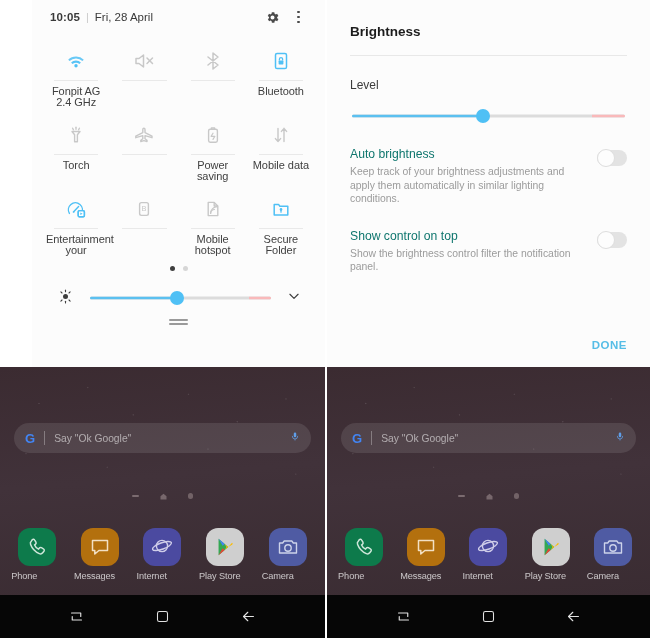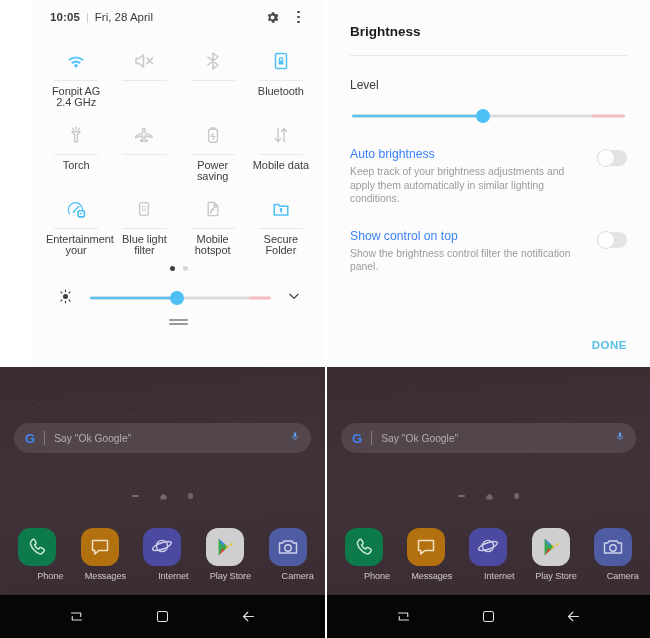--- a/index.html
+++ b/index.html
@@ -55,21 +55,21 @@
   .handle i { display:block; height:1.6px; background:#9a9a9a; border-radius:1px; margin-bottom:2.6px; }
 
   
   .bd { background:#fcfcfc; height:367px; padding:0 23px; position:relative; }
   .bd-title { font-size:13.5px; font-weight:bold; color:#1c1c1c; padding:24px 0 16px; }
   .bd-rule { height:1px; background:#e8e8e8; }
   .bd-level { font-size:12px; color:#3c3c3c; padding:22px 0 0; }
   .bd-slider { margin:16px 2px 0; position:relative; height:16px; }
   .bd-opt { display:flex; align-items:flex-start; padding:22px 0 0; }
   .bd-opt .txt { flex:1; padding-right:14px; }
-  .bd-opt .h { font-size:12.2px; color:#3b82f6; line-height:16px; }
+  .bd-opt .h { font-size:12.2px; color:#0f766e; line-height:16px; }
   .bd-opt .d { font-size:10.4px; color:#9b9b9b; line-height:13.5px; padding-top:3px; }
   .toggle { width:30px; height:16px; border-radius:9px; background:#e3e3e3; position:relative; flex:none; margin-top:4px; }
   .toggle .dot { position:absolute; left:0; top:-1px; width:18px; height:18px; border-radius:50%;
                  background:#fdfdfd; border:1px solid #dedede; }
   .bd-done { position:absolute; right:23px; bottom:16px; font-size:11.5px; font-weight:bold;
              color:#56bde6; letter-spacing:.5px;margin-top:21px; }
 
   
   .home { position:absolute; left:0; right:0; top:367px; bottom:43px;
           background:
@@ -95,21 +95,21 @@
   .sph { flex:1; font-size:10.3px; color:rgba(255,255,255,.55); }
   .mic { width:10px; height:15px; flex:none; }
 
   .pagedots { position:absolute; top:120px; left:0; right:0; display:flex;
               justify-content:center; align-items:center; gap:20px; opacity:.42; }
   .pagedots .dash { width:7px; height:1.6px; background:#cdbcbc; display:block; border-radius:1px; }
   .pagedots .hm { width:9px; height:9px; }
   .pagedots .dt { width:5.5px; height:5.5px; border-radius:50%; background:#b8a7a7; display:block; }
 
   .dock { position:absolute; bottom:14px; left:0; right:0; display:flex; justify-content:space-around; padding:0 6px; }
-  .app { width:52px; text-align:right; }
+  .app { width:52px; text-align:left; }
   .app .sq { width:38px; height:38px; margin:0 auto; border-radius:12px;
              display:flex; align-items:center; justify-content:center; }
   .app .nm { font-size:9.2px; color:rgba(255,255,255,.72); padding-top:5px; letter-spacing:-.1px; }
 
   .navbar { position:absolute; left:0; right:0; bottom:0; height:43px; background:#060606;
             display:flex; align-items:center; justify-content:space-around; padding:0 34px; }
   .nav { width:26px; height:26px; display:flex; align-items:center; justify-content:center; }
 </style>
 </head>
 <body>
@@ -245,21 +245,20 @@
         </div>
 
         <div class="tile row-last">
           <div class="ico">
             <svg width="24" height="24" viewBox="0 0 24 24" fill="none" stroke="#c8c8c8" stroke-width="1.4">
                 <rect x="7.6" y="5.6" width="8.8" height="12.8" rx="1.8"></rect>
                 <text x="12" y="14.1" font-family="Liberation Sans, sans-serif" font-size="7.4" fill="#c8c8c8" stroke="none" text-anchor="middle">B</text>
               </svg>
           </div>
           <div class="sep"></div>
-          <div class="lbl">Blue light filter</div>
         </div>
 
         <div class="tile row-last">
           <div class="ico">
             <svg width="24" height="24" viewBox="0 0 24 24" fill="none" stroke="#c8c8c8" stroke-width="1.4" stroke-linejoin="round">
                 <path d="M7.2 5.4h6l3.6 3.6v9.6H7.2z"></path>
                 <path d="M13.2 5.4V9h3.6"></path>
                 <path d="M9.6 16.4a3.9 3.9 0 0 1 3.9-3.9" stroke-width="1.2" stroke-linecap="round"></path>
                 <path d="M9.6 16.4a6.8 6.8 0 0 1 6.8-6.8" stroke-width="1.2" stroke-linecap="round"></path>
               </svg>

